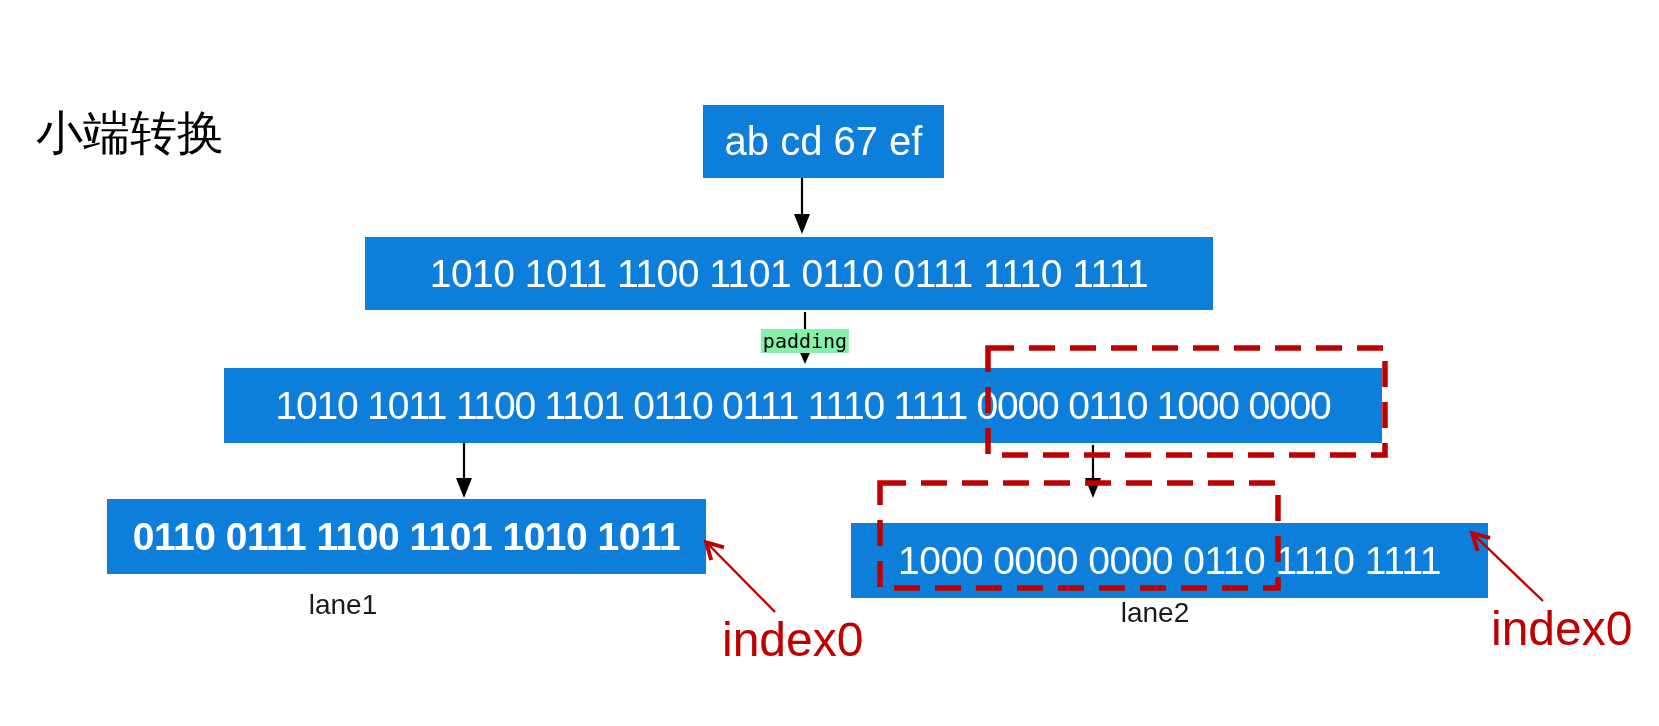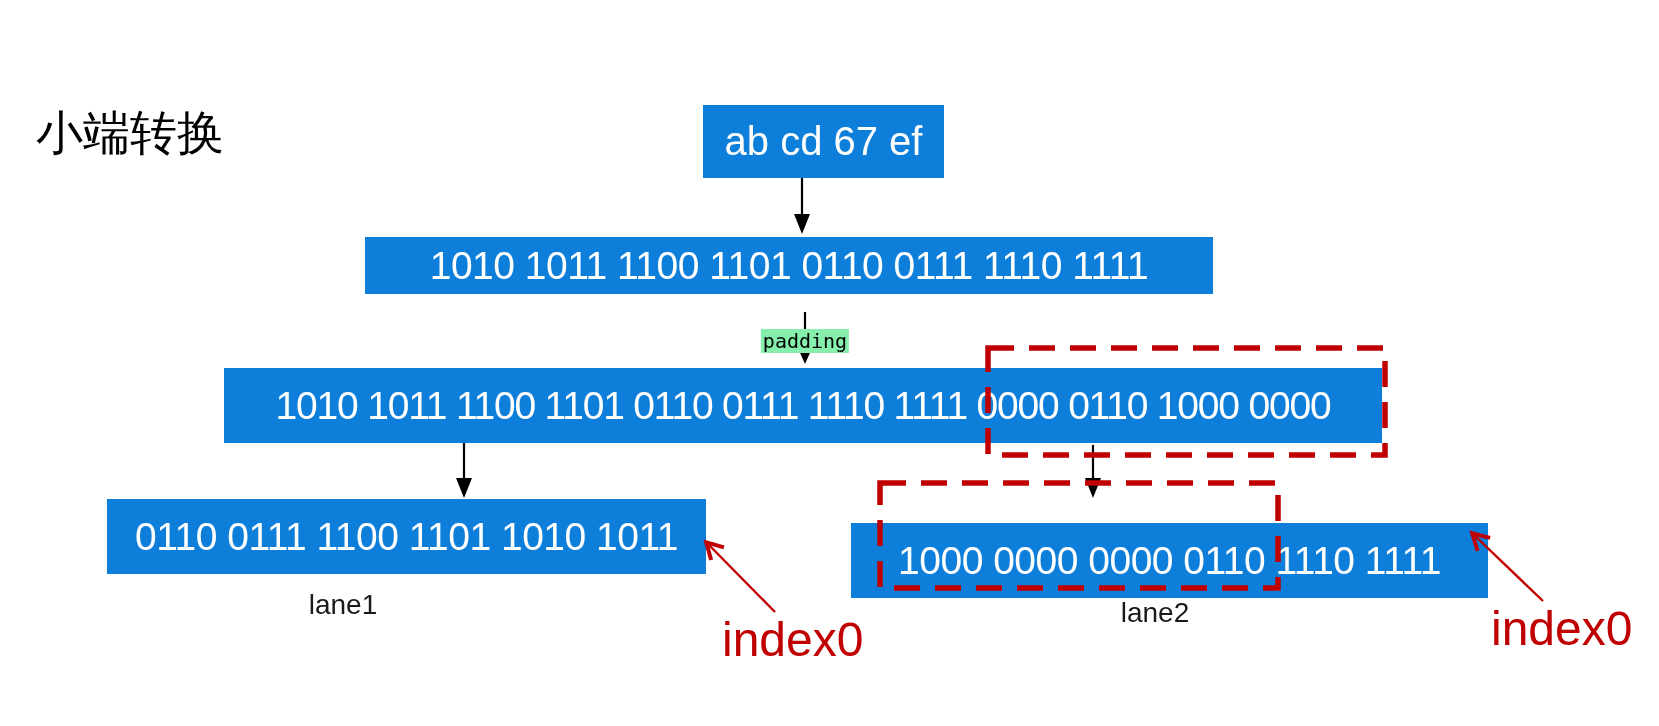--- a/index.html
+++ b/index.html
@@ -63,25 +63,25 @@
 </style>
 </head>
 <body>
 
 <div id="canvas">
 
   <div class="title">小端转换</div>
 
   <div class="bitbox hexbox" style="left:681px;top:105px;width:241px;height:73px;margin-left:22px;">ab cd 67 ef</div>
 
-  <div class="bitbox" style="left:365px;top:237px;width:848px;height:57px;">1010 1011 1100 1101 0110 0111 1110 1111</div>
+  <div class="bitbox" style="left:365px;top:237px;width:848px;height:73px;">1010 1011 1100 1101 0110 0111 1110 1111</div>
 
   <div class="bitbox wide" style="left:224px;top:368px;width:1158px;height:75px;">1010 1011 1100 1101 0110 0111 1110 1111 0000 0110 1000 0000</div>
 
-  <div class="bitbox" style="left:107px;top:499px;width:599px;height:75px;">0110 0111 1100 1101 1010 1011</div>
+  <div class="bitbox" style="left:107px;top:499px;width:599px;height:75px;font-weight:bold;">0110 0111 1100 1101 1010 1011</div>
   <div class="bitbox" style="left:851px;top:499px;width:637px;height:75px;margin-top:24px;">1000 0000 0000 0110 1110 1111</div>
 
   <svg class="overlay" width="1659" height="726" viewBox="0 0 1659 726">
     <defs>
       <marker id="redhead" viewBox="0 0 12 12" refX="9.5" refY="6" markerWidth="10" markerHeight="10" orient="auto">
         <path d="M2,1.5 L10,6 L2,10.5" class="red-head" stroke-width="2"></path>
       </marker>
     </defs>
 
     <g>

